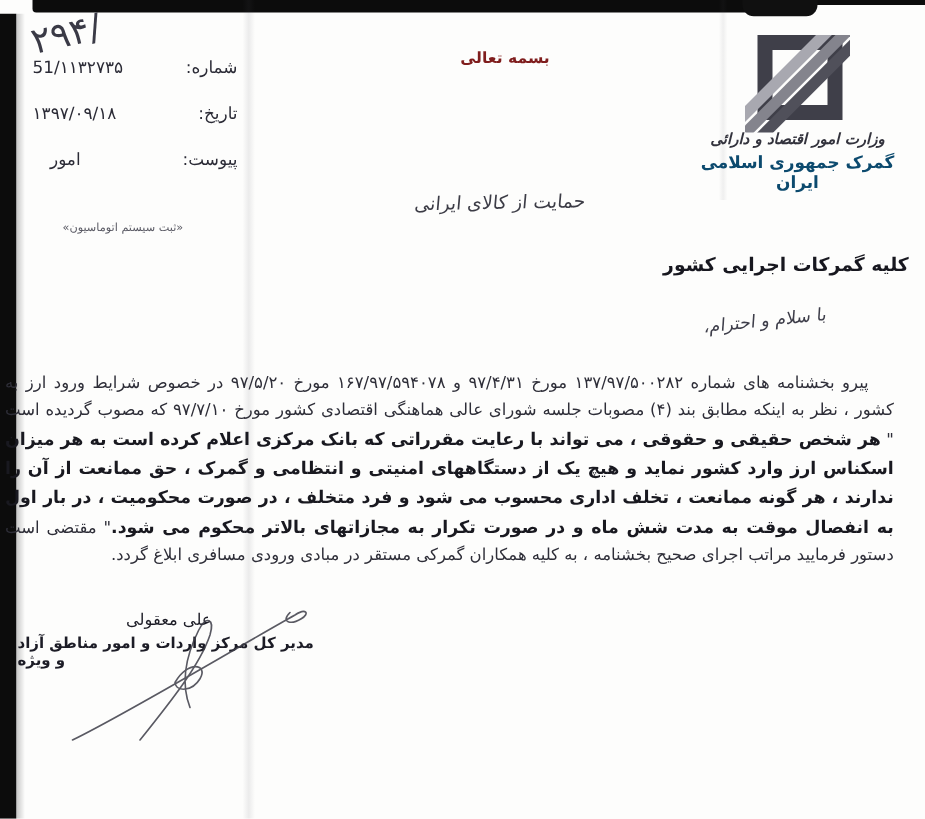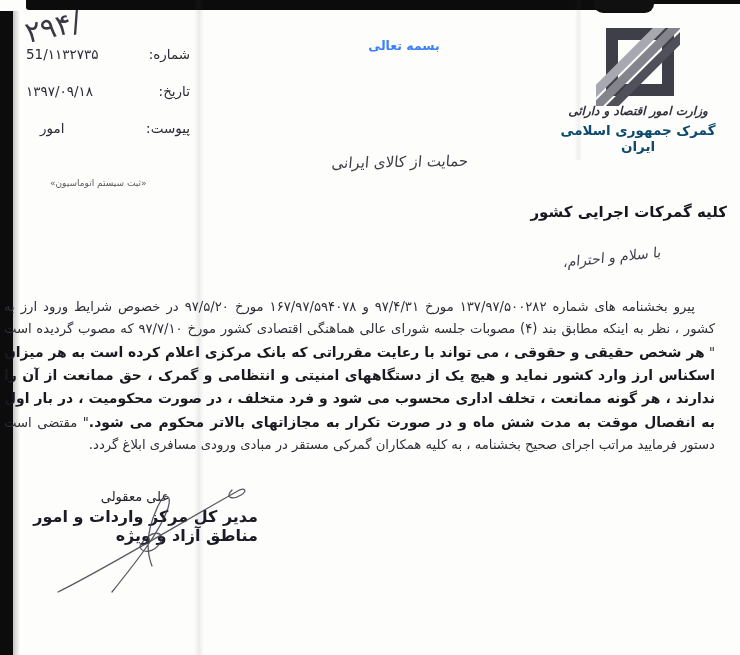--- a/index.html
+++ b/index.html
@@ -26,40 +26,40 @@
     transform:rotate(-13deg);letter-spacing:5px;direction:ltr;font-weight:400;}
   
   .meta{left:26px;top:46px;width:164px;direction:rtl;}
   .meta-row{display:flex;justify-content:space-between;direction:rtl;
     font-size:13.5px;color:#2b2b36;margin-bottom:21px;}
   .meta-row .lbl{font-weight:500;}
   .auto-note{left:50px;top:178px;width:112px;font-size:9px;color:#5a5a64;
     text-align:left;direction:rtl;}
   
   .bismillah{left:352px;top:38px;width:104px;text-align:center;font-weight:700;
-    font-size:12.5px;color:#3b82f6;direction:rtl;}
+    font-size:12.5px;color:#7f1d1d;direction:rtl;}
   .logo{left:596px;top:28px;}
   .ministry{left:556px;top:104px;width:164px;text-align:center;font-weight:700;
     font-size:12px;color:#33333d;direction:rtl;font-style:italic;}
   .org{left:548px;top:122px;width:180px;text-align:center;font-weight:700;
     font-size:13.5px;color:#0c4a6e;direction:rtl;}
   .slogan{left:318px;top:153px;width:164px;text-align:center;font-size:15px;
     color:#3c3c46;direction:rtl;transform:rotate(-1deg) skewX(-6deg);}
   
   .recipient{right:13px;top:203px;font-weight:700;font-size:15px;color:#17171f;direction:rtl;}
   .salutation{right:78px;top:249px;font-size:14px;color:#3e3e4a;direction:rtl;
     transform:rotate(-6deg) skewX(-10deg);letter-spacing:1px;}
   .body-text{left:4px;top:283px;width:711px;direction:rtl;text-align:justify;
     font-size:13.2px;line-height:22.3px;color:#2e2e38;text-indent:20px;}
   .body-text .seg-bold{font-weight:700;font-size:13.9px;color:#191920;}
   
   .sig-name{left:30px;top:489px;width:210px;text-align:center;font-weight:400;
     font-size:13px;color:#1c1c26;direction:rtl;}
-  .sig-title{left:14px;top:507px;width:244px;text-align:right;font-weight:700;
-    font-size:16px;color:#1c1c26;direction:rtl;}
+  .sig-title{left:14px;top:507px;width:244px;text-align:left;font-weight:700;
+    font-size:12px;color:#1c1c26;direction:rtl;}
   .sig-scribble{left:48px;top:476px;}
 </style>
 </head>
 <body>
 
 <div class="abs top-bar-left"></div>
 <div class="abs top-bar-right"></div>
 <div class="abs notch"></div>
 <div class="abs left-bar"></div>
 <div class="abs left-bar-shadow"></div>

